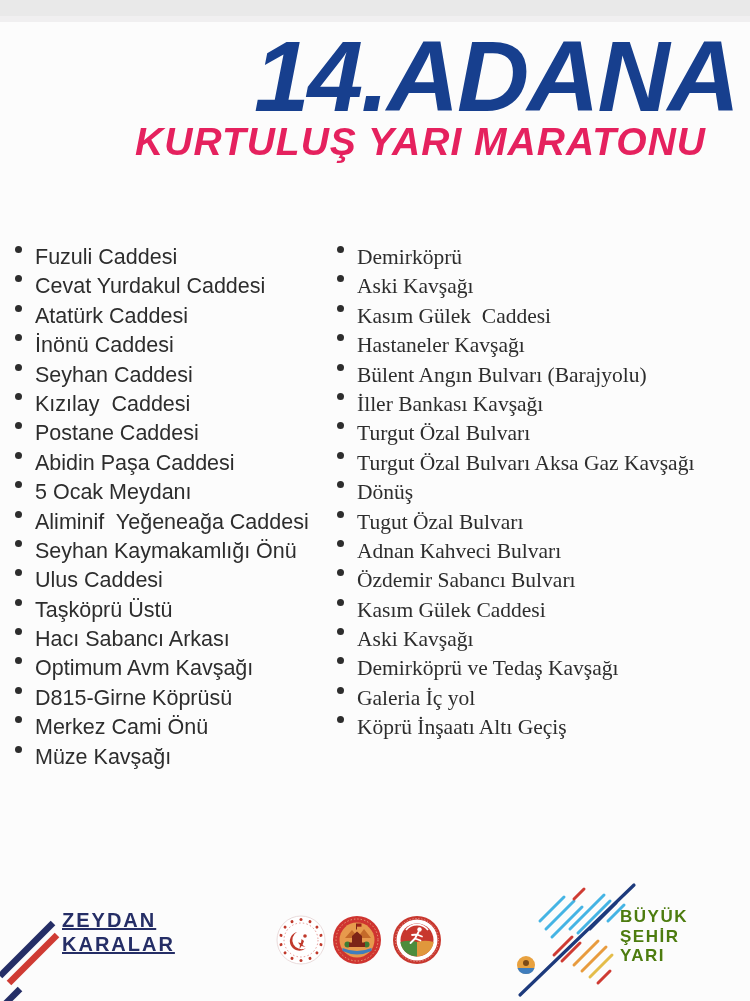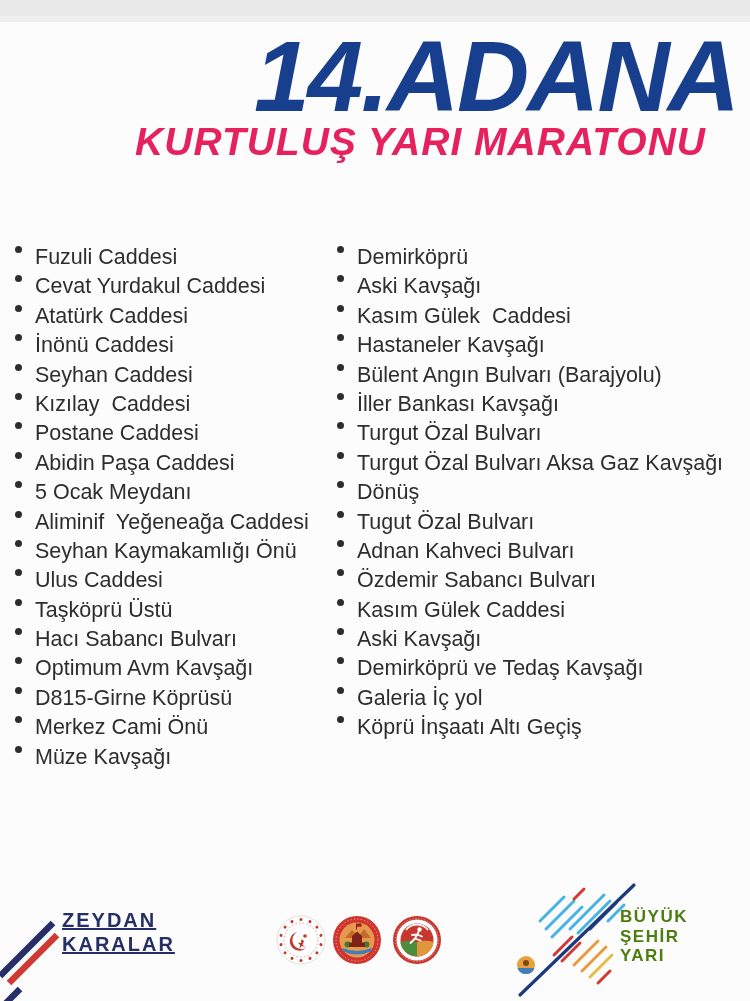--- a/index.html
+++ b/index.html
@@ -19,21 +19,21 @@
   }
   .title-sub {
     display:block; padding-right:44px; margin-top:-4px;
     font-size:39px; line-height:1.0; font-weight:bold; font-style:italic;
     letter-spacing:1px; color:#e5215e; white-space:nowrap;
   }
   
   .route { position:absolute; top:223px; left:0; width:100%; }
   ul.col { list-style:none; position:absolute; top:0; }
   ul.col.left  { left:15px;  width:315px; }
-  ul.col.right { left:337px; width:412px; }
+  ul.col.right { left:337px; width:412px;font-family:Liberation Serif, serif; }
   ul.col li {
     height:29.4px; display:flex; align-items:flex-start;
     font-size:21.5px; color:#2d2d2d; white-space:pre;
   }
   .dot {
     flex:0 0 auto; width:7px; height:7px; border-radius:50%;
     background:#2d2d2d; margin-right:13px; margin-top:1px;
   }
   
   .footer { position:absolute; left:0; bottom:0; width:100%; height:140px; }
@@ -72,21 +72,21 @@
       <li><span class="dot"></span><span>İnönü Caddesi</span></li>
       <li><span class="dot"></span><span>Seyhan Caddesi</span></li>
       <li><span class="dot"></span><span>Kızılay  Caddesi</span></li>
       <li><span class="dot"></span><span>Postane Caddesi</span></li>
       <li><span class="dot"></span><span>Abidin Paşa Caddesi</span></li>
       <li><span class="dot"></span><span>5 Ocak Meydanı</span></li>
       <li><span class="dot"></span><span>Aliminif  Yeğeneağa Caddesi</span></li>
       <li><span class="dot"></span><span>Seyhan Kaymakamlığı Önü</span></li>
       <li><span class="dot"></span><span>Ulus Caddesi</span></li>
       <li><span class="dot"></span><span>Taşköprü Üstü</span></li>
-      <li><span class="dot"></span><span>Hacı Sabancı Bulvarı</span></li>
+      <li><span class="dot"></span><span>Hacı Sabancı Arkası</span></li>
       <li><span class="dot"></span><span>Optimum Avm Kavşağı</span></li>
       <li><span class="dot"></span><span>D815-Girne Köprüsü</span></li>
       <li><span class="dot"></span><span>Merkez Cami Önü</span></li>
       <li><span class="dot"></span><span>Müze Kavşağı</span></li>
     </ul>
     <ul class="col right">
       <li><span class="dot"></span><span>Demirköprü</span></li>
       <li><span class="dot"></span><span>Aski Kavşağı</span></li>
       <li><span class="dot"></span><span>Kasım Gülek  Caddesi</span></li>
       <li><span class="dot"></span><span>Hastaneler Kavşağı</span></li>

